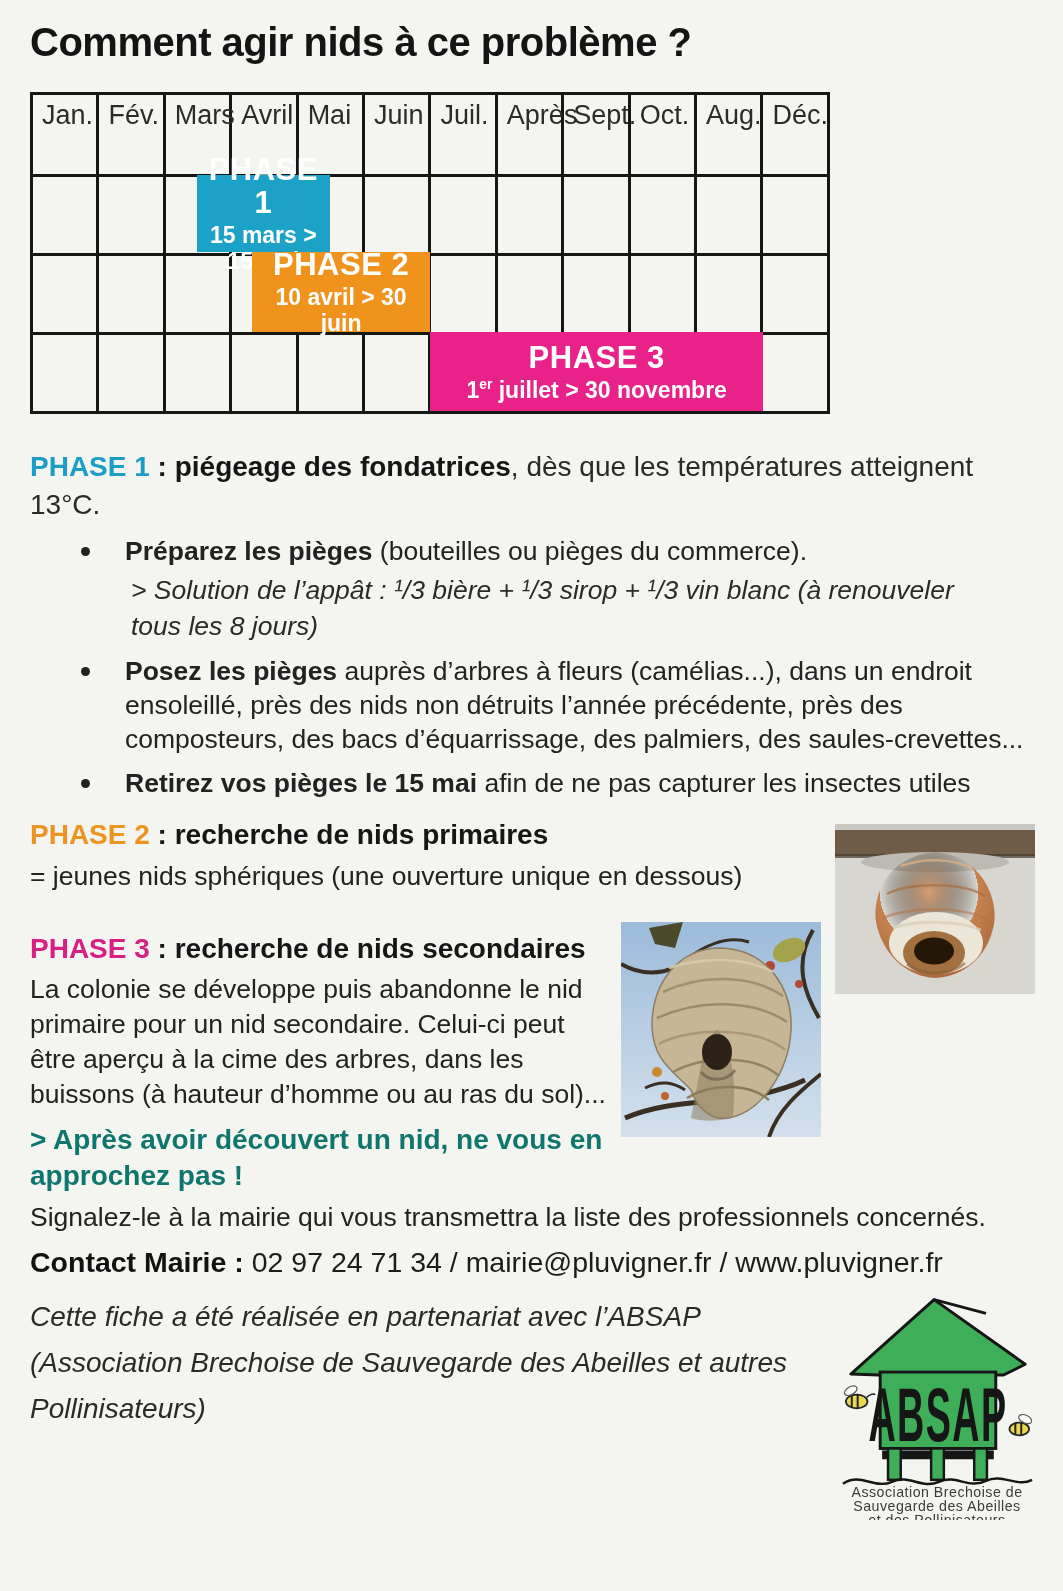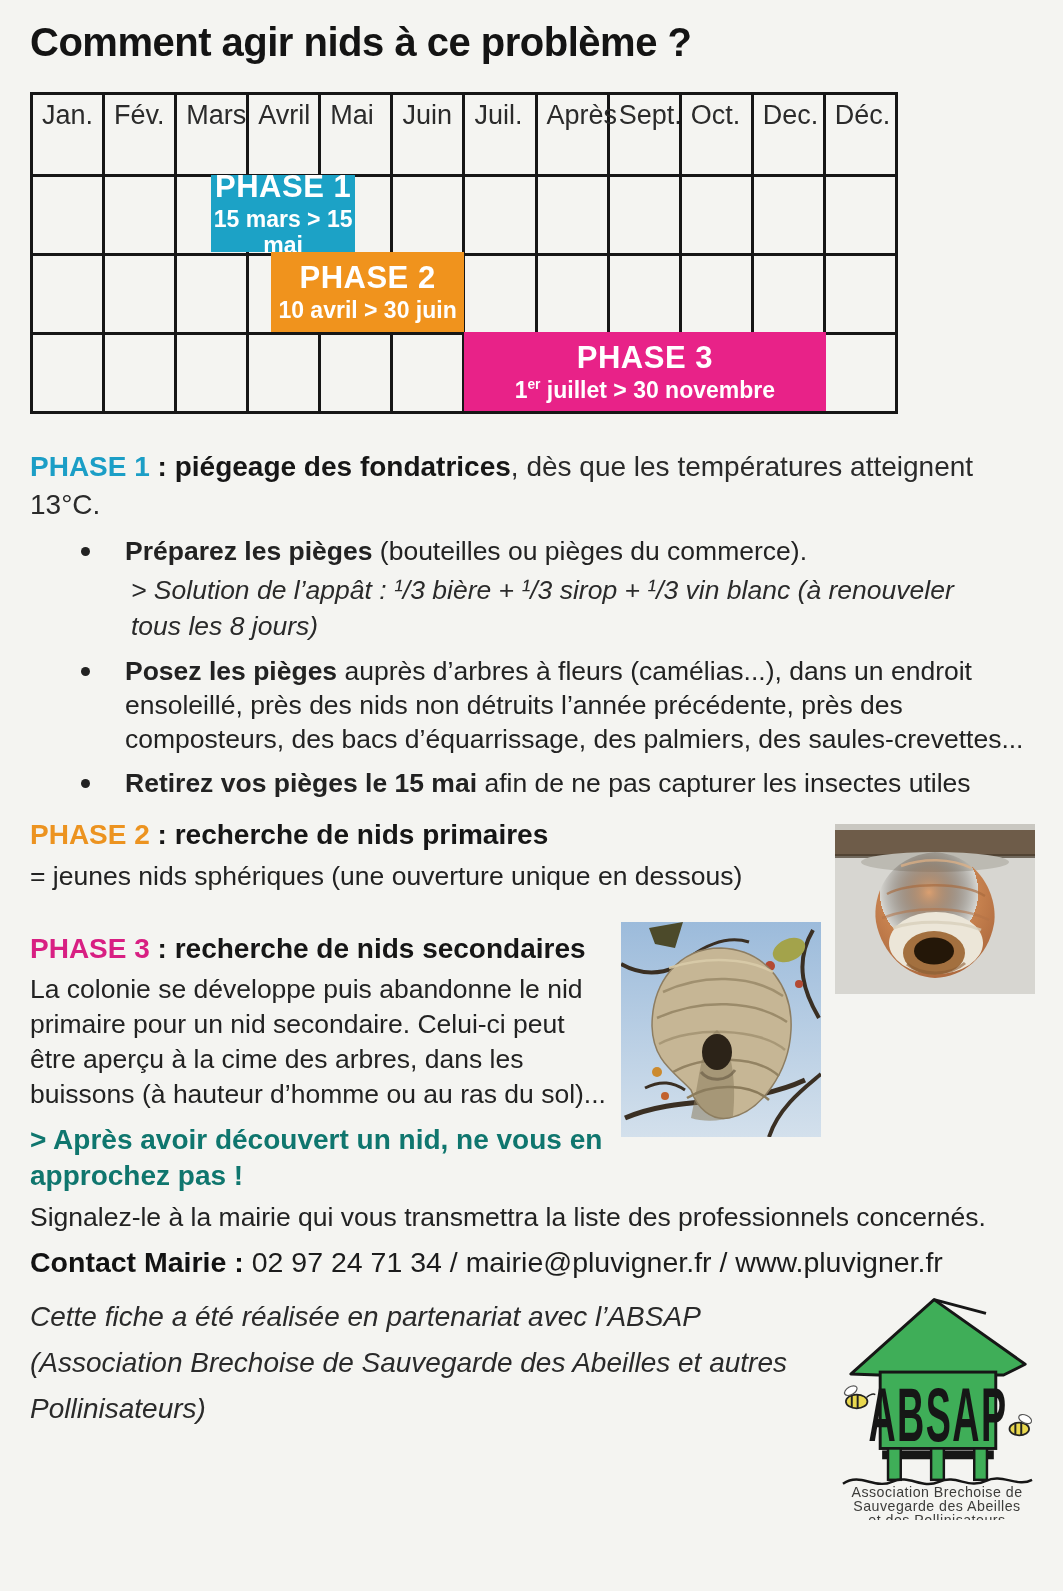--- a/index.html
+++ b/index.html
@@ -7,21 +7,21 @@
     position:relative; width:1063px; height:1591px; margin:0 auto;
     background:#f4f4f1; color:#1e1e1e;
     font-family:"Liberation Sans", sans-serif;
     box-sizing:border-box; padding:20px 28px 0 30px; overflow:hidden;
   }
   .title {
     margin:0; font-size:40px; line-height:44px; font-weight:bold;
     letter-spacing:-0.5px; color:#141414;
   }
   
-  .cal-wrap { position:relative; margin-top:28px; width:868px; }
+  .cal-wrap { position:relative; margin-top:28px; width:800px; }
   table.cal { border-collapse:collapse; width:100%; table-layout:fixed; }
   table.cal th, table.cal td { border:3px solid #161616; }
   table.cal th {
     height:74px; font-size:27px; font-weight:400; color:#2b2b2b;
     text-align:left; vertical-align:top; padding:5px 2px 0 9px;
   }
   table.cal td { height:74px; }
   .bar {
     position:absolute; display:flex; flex-direction:column;
     align-items:center; justify-content:center; color:#ffffff; text-align:center;
@@ -98,21 +98,21 @@
           <th>Jan.</th>
           <th>Fév.</th>
           <th>Mars</th>
           <th>Avril</th>
           <th>Mai</th>
           <th>Juin</th>
           <th>Juil.</th>
           <th>Après</th>
           <th>Sept.</th>
           <th>Oct.</th>
-          <th>Dec.</th>
+          <th>Aug.</th>
           <th>Déc.</th>
         </tr>
       </thead>
       <tbody>
         <tr>
           <td></td>
             <td></td>
             <td></td>
             <td></td>
             <td></td>

